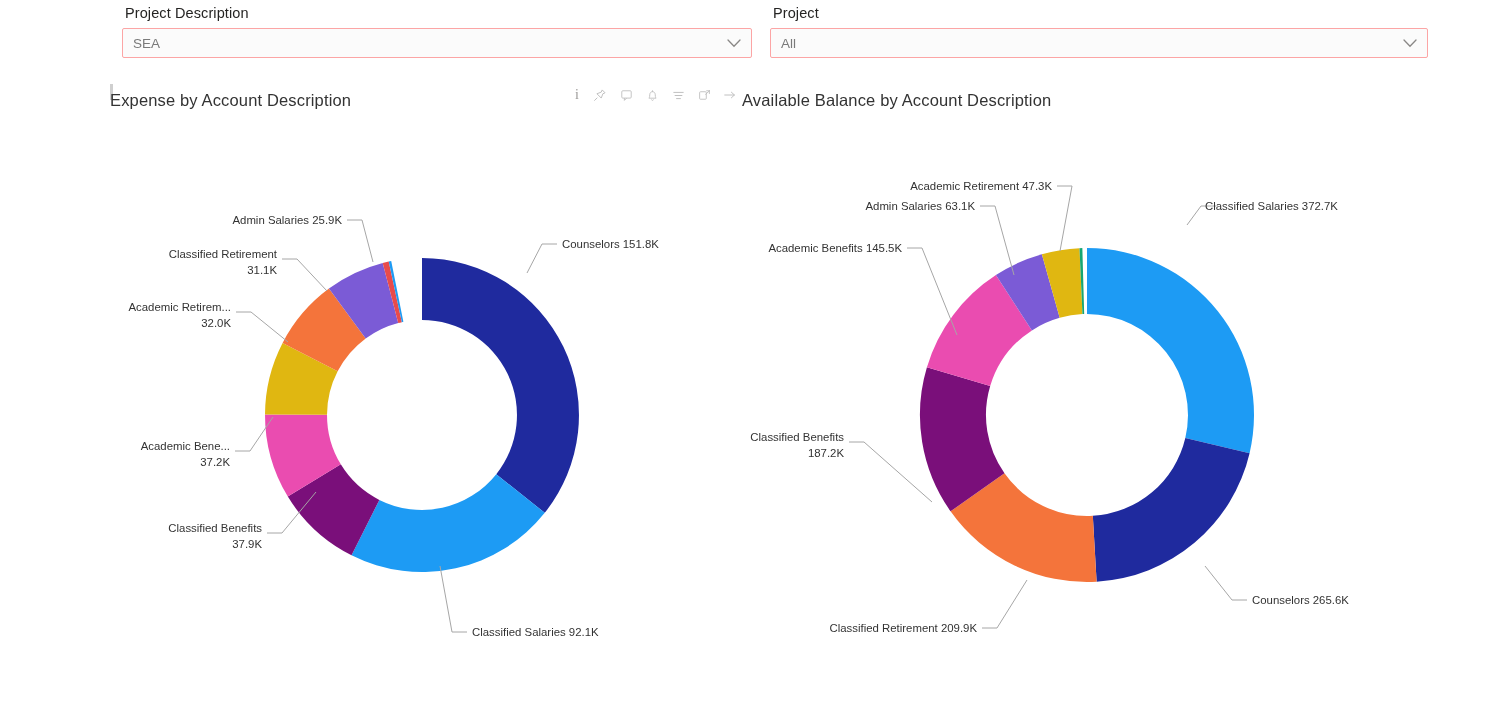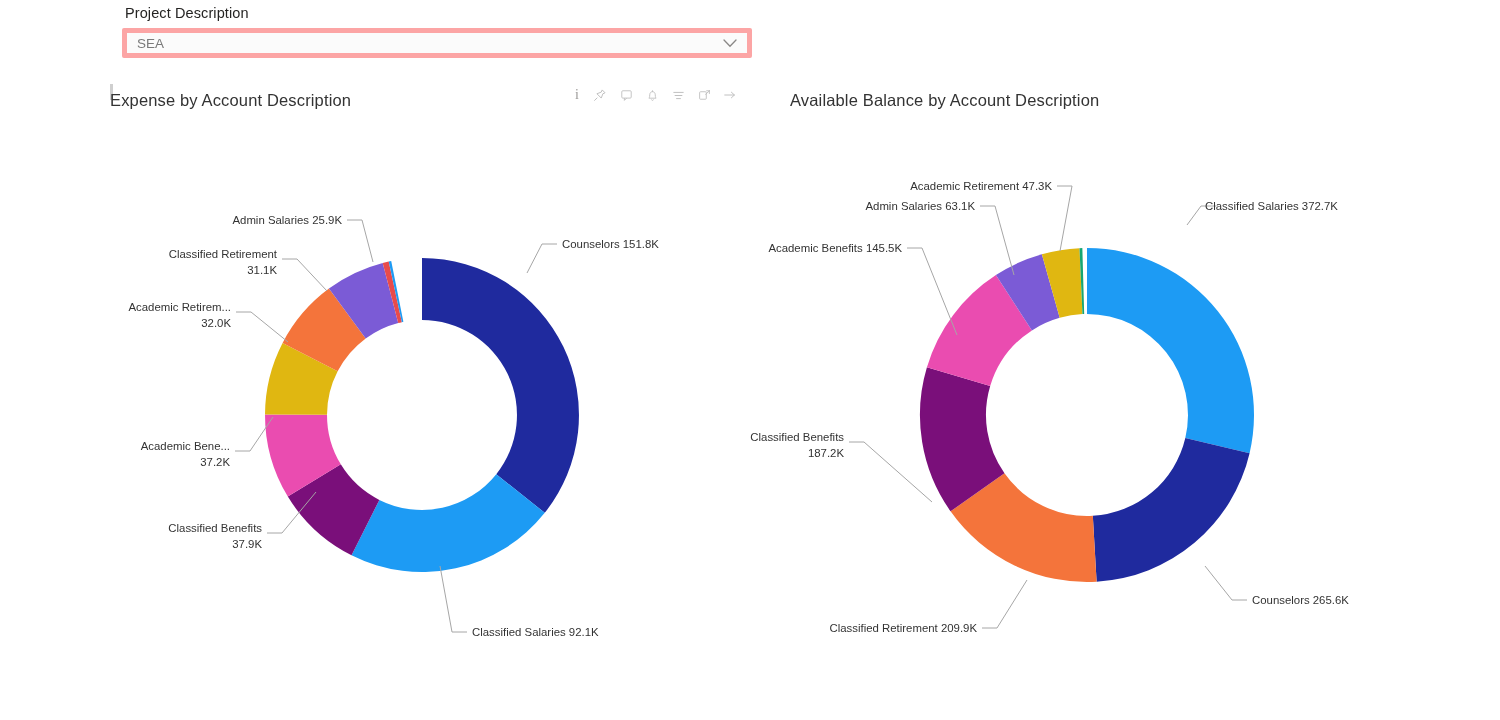--- a/index.html
+++ b/index.html
@@ -31,21 +31,21 @@
     font-size: 14.5px;
     color: #252423;
     letter-spacing: .1px;
     margin-bottom: 6px;
     line-height: 18px;
     padding-left: 3px;
   }
   .slicer-control {
     position: relative;
     background: #fbfbfb;
-    border: 5px solid #fca5a5;
+    border: 1px solid #fca5a5;
     border-radius: 2px;
     height: 30px;
     display: flex;
     align-items: center;
     box-sizing: border-box;
   }
   .slicer-value {
     font-size: 13.5px;
     color: #7a7a7a;
     padding-left: 10px;
@@ -73,21 +73,21 @@
     display: flex;
     align-items: flex-end;
   }
   .visual-title {
     font-size: 16.5px;
     color: #333333;
     letter-spacing: .15px;
     white-space: nowrap;
   }
   #header-expense { left: 110px; top: 80px; width: 620px; }
-  #header-balance { left: 742px; top: 80px; width: 500px; margin-left: 48px; }
+  #header-balance { left: 742px; top: 80px; width: 500px; }
   .title-accent {
     position: absolute;
     left: 110px;
     top: 84px;
     width: 3px;
     height: 16px;
     background: #cfcfcf;
   }
   .header-icons {
     position: absolute;
@@ -145,20 +145,31 @@
     <div class="slicer-control">
       <div class="slicer-value">SEA</div>
       <div class="chev">
         <svg width="14" height="9" viewBox="0 0 14 9">
             <path d="M1 1 L7 7.3 L13 1" stroke="#8a8886" stroke-width="1.3" fill="none" stroke-linecap="round"></path>
           </svg>
       </div>
     </div>
   </div>
 
+  <div class="slicer" id="slicer-project">
+    <div class="slicer-label">Project</div>
+    <div class="slicer-control">
+      <div class="slicer-value">All</div>
+      <div class="chev">
+        <svg width="14" height="9" viewBox="0 0 14 9">
+            <path d="M1 1 L7 7.3 L13 1" stroke="#8a8886" stroke-width="1.3" fill="none" stroke-linecap="round"></path>
+          </svg>
+      </div>
+    </div>
+  </div>
 </div>
 
 <div class="title-accent"></div>
 
 <div class="visual-header" id="header-expense">
   <div class="visual-title">Expense by Account Description</div>
 
   <div class="header-icons">
     <div class="hicon info-i">i</div>
 

